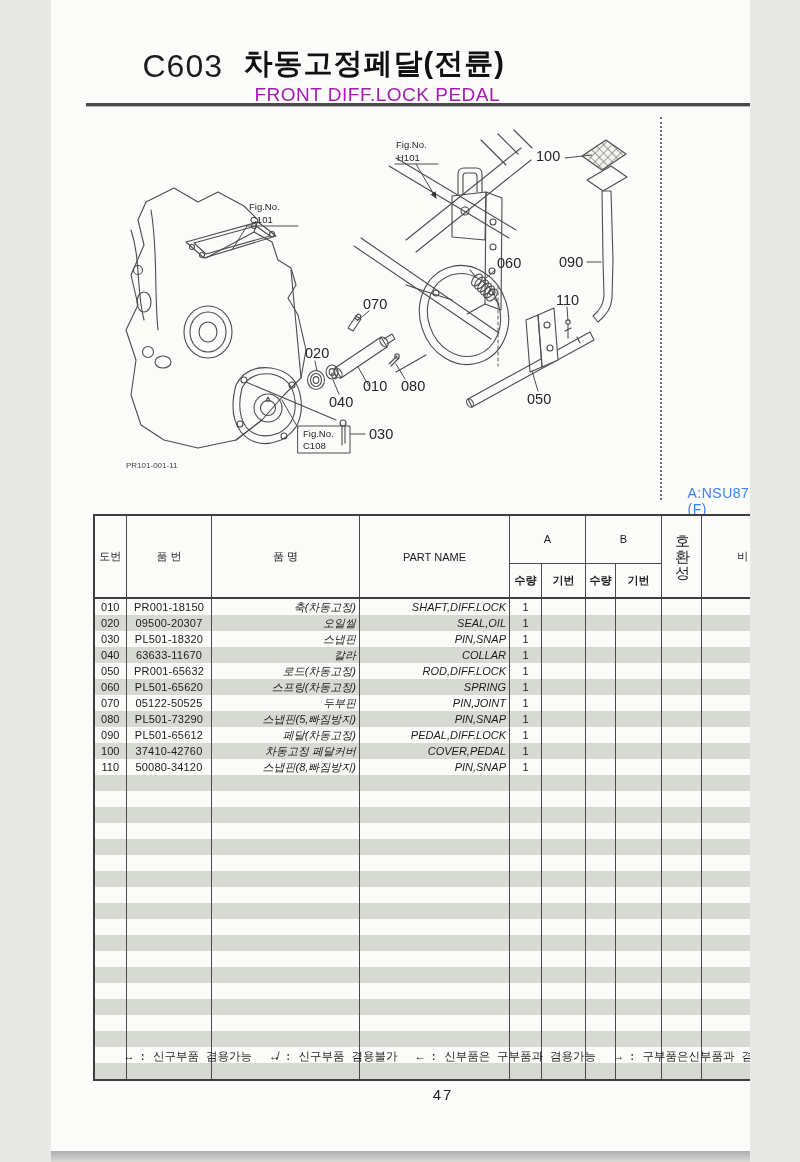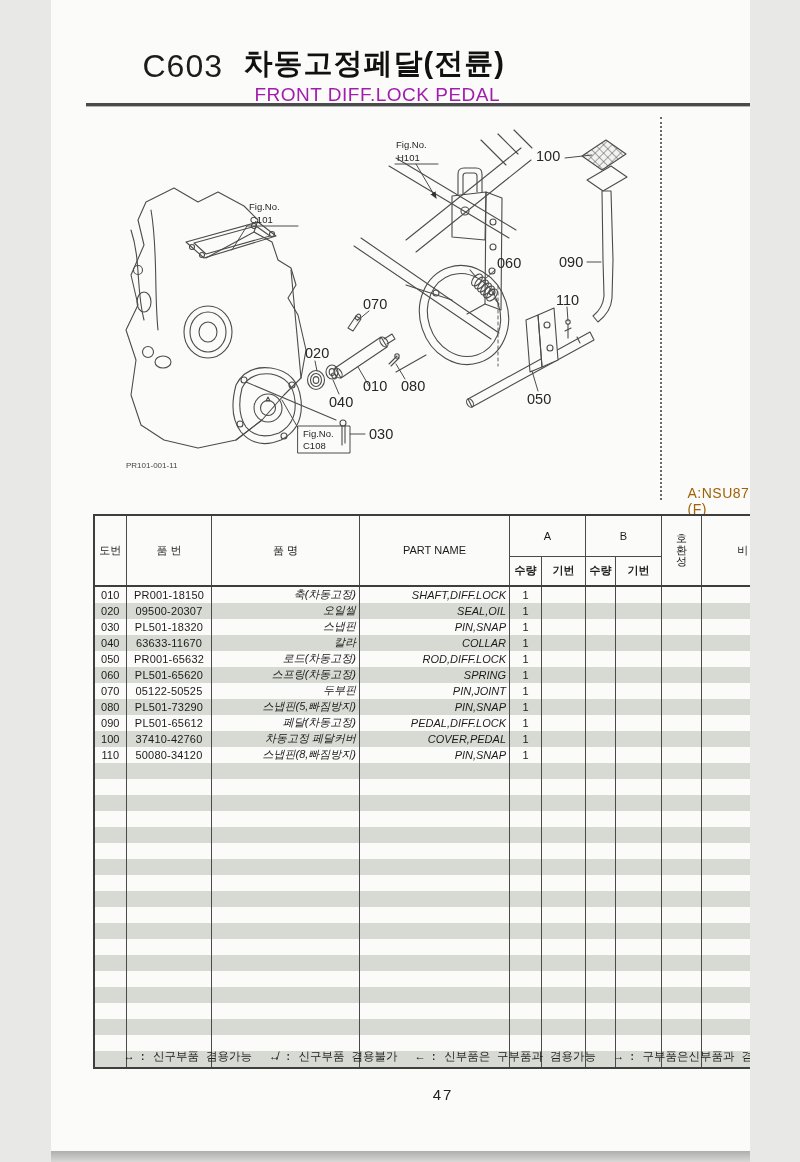--- a/index.html
+++ b/index.html
@@ -11,42 +11,42 @@
   
   .sec-code{position:absolute; left:92px; top:48px; font-size:32px; letter-spacing:1px; color:#1c1c1c;}
   .title-ko{position:absolute; left:193px; top:44px; font-size:29px; font-weight:bold; color:#111; letter-spacing:1px;}
   .title-en{position:absolute; left:204px; top:84px; font-size:19px; color:#a21caf; letter-spacing:0.5px;}
   .title-rule{position:absolute; left:35px; top:103px; width:712px; height:0;
     border-top:3px solid #4a4a4a; box-shadow:0 1px 0 #b5b5b5;}
   
   .diagram-wrap{position:absolute; left:35px; top:110px; width:575px; height:395px;}
   .dash-divider{position:absolute; left:609px; top:117px; height:383px; width:0;
     border-left:2px dotted #6a6a6a;}
-  .model-note{position:absolute; left:637px; top:485px; font-size:14px; color:#a16207; letter-spacing:0.5px;}
+  .model-note{position:absolute; left:637px; top:485px; font-size:14px; color:#3b82f6; letter-spacing:0.5px;}
   svg text{font-family:"Liberation Sans","DejaVu Sans",sans-serif; fill:#262626;}
   .callout{font-size:14.5px;}
   .figtext{font-size:9.5px;}
   .drawref{font-size:8px; fill:#444;}
   
   .parts-table{position:absolute; left:42px; top:514px; width:705px;
     border-collapse:collapse; table-layout:fixed;
     border:2px solid #3e3e3e;}
   .parts-table th,.parts-table td{
     border-left:1px solid #4a4a4a; border-right:1px solid #4a4a4a;
     font-weight:normal; font-size:11px; color:#1b1b1b; overflow:hidden; white-space:nowrap;}
   .parts-table thead th{border-bottom:1px solid #4a4a4a; text-align:center; background:#fbfbf9;}
   .parts-table thead tr.sub th{height:17px;font-weight:bold;}
   .parts-table thead tr.main th{height:25px;}
   .parts-table thead{border-bottom:2px solid #3e3e3e;}
   .parts-table tbody td{height:16px; padding:0 3px; border-top:none; border-bottom:none;}
   .parts-table tbody tr.shaded{background:#d7dad3;}
   .col-index,.col-qty_a,.col-qty_b{text-align:center;}
   .col-part_no{text-align:center; letter-spacing:0.2px;}
   .col-name_ko,.col-part_name{text-align:right; padding-left:5px;font-style:italic;}
-  .vtext{width:13px; margin:16px auto; line-height:1.05; word-break:break-all; white-space:normal; font-size:11px;}
+  .vtext{width:13px; margin:16px auto; line-height:1.05; word-break:break-all; white-space:normal; font-size:15px;}
   
   .legend{position:absolute; left:75px; top:1049px; width:662px; display:flex;
     justify-content:space-between; font-size:11.5px; color:#1f1f1f;font-family:Liberation Mono, monospace;}
   .page-num{position:absolute; left:0; top:1086px; width:785px; text-align:center;
     font-size:15px; letter-spacing:2px; color:#222;}
   .scan-edge{position:absolute; left:0; bottom:0; width:800px; height:11px;
     background:linear-gradient(#aeaeae,#d8d8d6);}
 </style>
 </head>
 <body>

